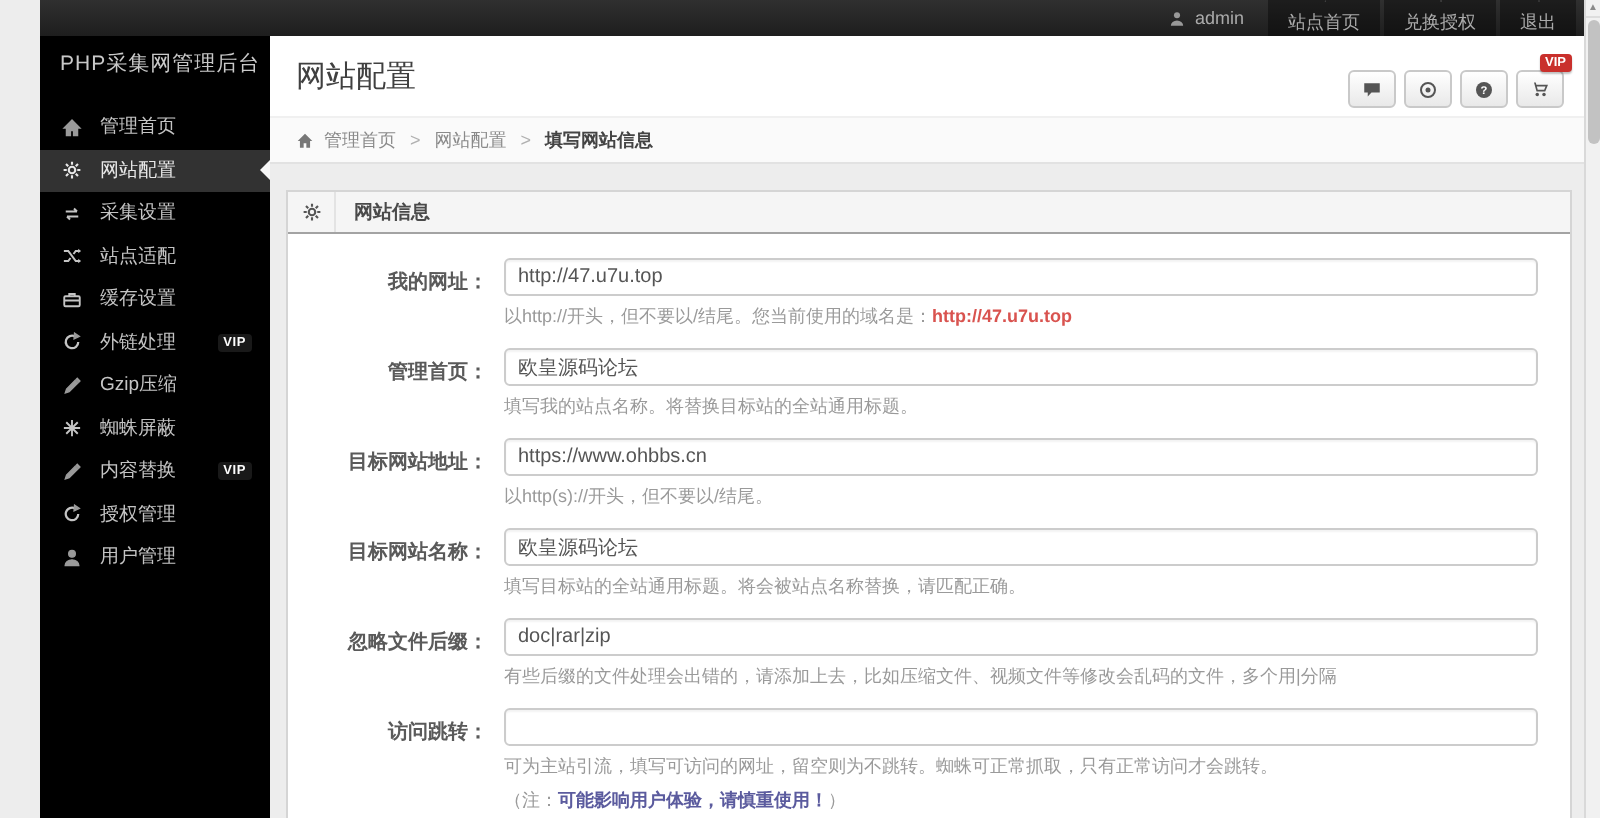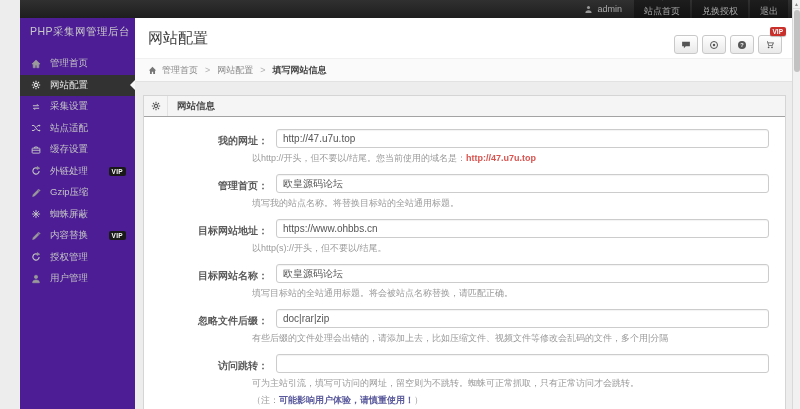--- a/index.html
+++ b/index.html
@@ -13,21 +13,21 @@
   .tb-item.dark { background:rgba(0,0,0,.38); margin-left:2px;flex-direction:column; }
   .tb-item svg { width:9px; height:9px; fill:#999; }
   .tb-item:last-child { margin-right:4px; }
 
   
   .scrollbar { position:absolute; right:0; top:0; width:8px; height:409px; background:#f1f1f1; border-left:1px solid #d9d9d9; z-index:9; }
   .sb-up { height:9px; border-bottom:1px solid #ddd; color:#8a8a8a; font-size:5px; text-align:center; line-height:9px; }
   .sb-thumb { position:absolute; top:10px; left:1px; width:6px; height:62px; background:#c2c2c2; border-radius:3px; }
 
   
-  .sidebar { position:absolute; left:0; top:18px; width:115px; bottom:0; background:#4c1d95; z-index:4; }
+  .sidebar { position:absolute; left:0; top:18px; width:115px; bottom:0; background:#000000; z-index:4; }
   .logo { padding:7px 0 10px 10px; color:#c9c9c9; font-size:10.5px; letter-spacing:.5px; }
   .nav { padding-top:4px; }
   .nav-item { position:relative; height:21.5px; display:flex; align-items:center; padding-left:11px; color:#c4c4c4; font-size:9.5px; cursor:pointer; }
   .nav-item svg { width:10px; height:10px; fill:#9a9a9a; stroke:#9a9a9a; margin-right:9px; flex:none; }
   .nav-item.active { background:#323232; color:#e8e8e8; }
   .nav-item.active::after { content:""; position:absolute; right:0; top:50%; margin-top:-5px; border:5px solid transparent; border-right-color:#f7f7f7; }
   .vip-tag { margin-left:auto; margin-right:9px; background:#191919; color:#fdfdfd; font-size:6.5px; font-weight:bold; padding:1px 3px; border-radius:2px; letter-spacing:.3px; }
 
   
   .main { position:absolute; left:115px; top:18px; right:8px; bottom:0; background:#ededed; }
@@ -46,21 +46,21 @@
 
   
   .panel { margin:13px 6px 0 8px; background:#fff; border:1px solid #d5d5d5; }
   .panel-head { height:21px; background:#f5f5f5; border-bottom:1px solid #a3a3a3; display:flex; align-items:center; }
   .panel-head .icon-cell { width:24px; height:100%; display:flex; align-items:center; justify-content:center; border-right:1px solid #e3e3e3; }
   .panel-head svg { width:10px; height:10px; stroke:#777; fill:none; }
   .panel-head .p-title { font-size:9.5px; font-weight:bold; color:#4a4a4a; padding-left:9px; }
 
   .form { padding-top:12px; }
   .row { margin-bottom:9px; }
-  .row-line { display:flex; align-items:flex-end;padding-left:24px; }
+  .row-line { display:flex; align-items:flex-end; }
   .f-label { width:100px; flex:none; text-align:right; font-size:10px; font-weight:bold; color:#5a5a5a; padding-top:4px; }
   .f-input { flex:1; margin:0 16px 0 8px; height:19px; border:1px solid #ccc; border-radius:3px; padding:0 6px; font-size:10px; color:#555; font-family:"Liberation Sans","DejaVu Sans",sans-serif; background:#fff; box-shadow:inset 0 1px 1px rgba(0,0,0,.05); }
   .f-help { margin:4px 16px 0 108px; font-size:9px; color:#9a9a9a; line-height:1.45; }
   .red-b { color:#d9534f; font-weight:bold; }
   .note-b { color:#5b5b9e; font-weight:bold; }
 
   .hidden-defs { position:absolute; width:0; height:0; overflow:hidden; }
 </style>
 </head>
 <body>

